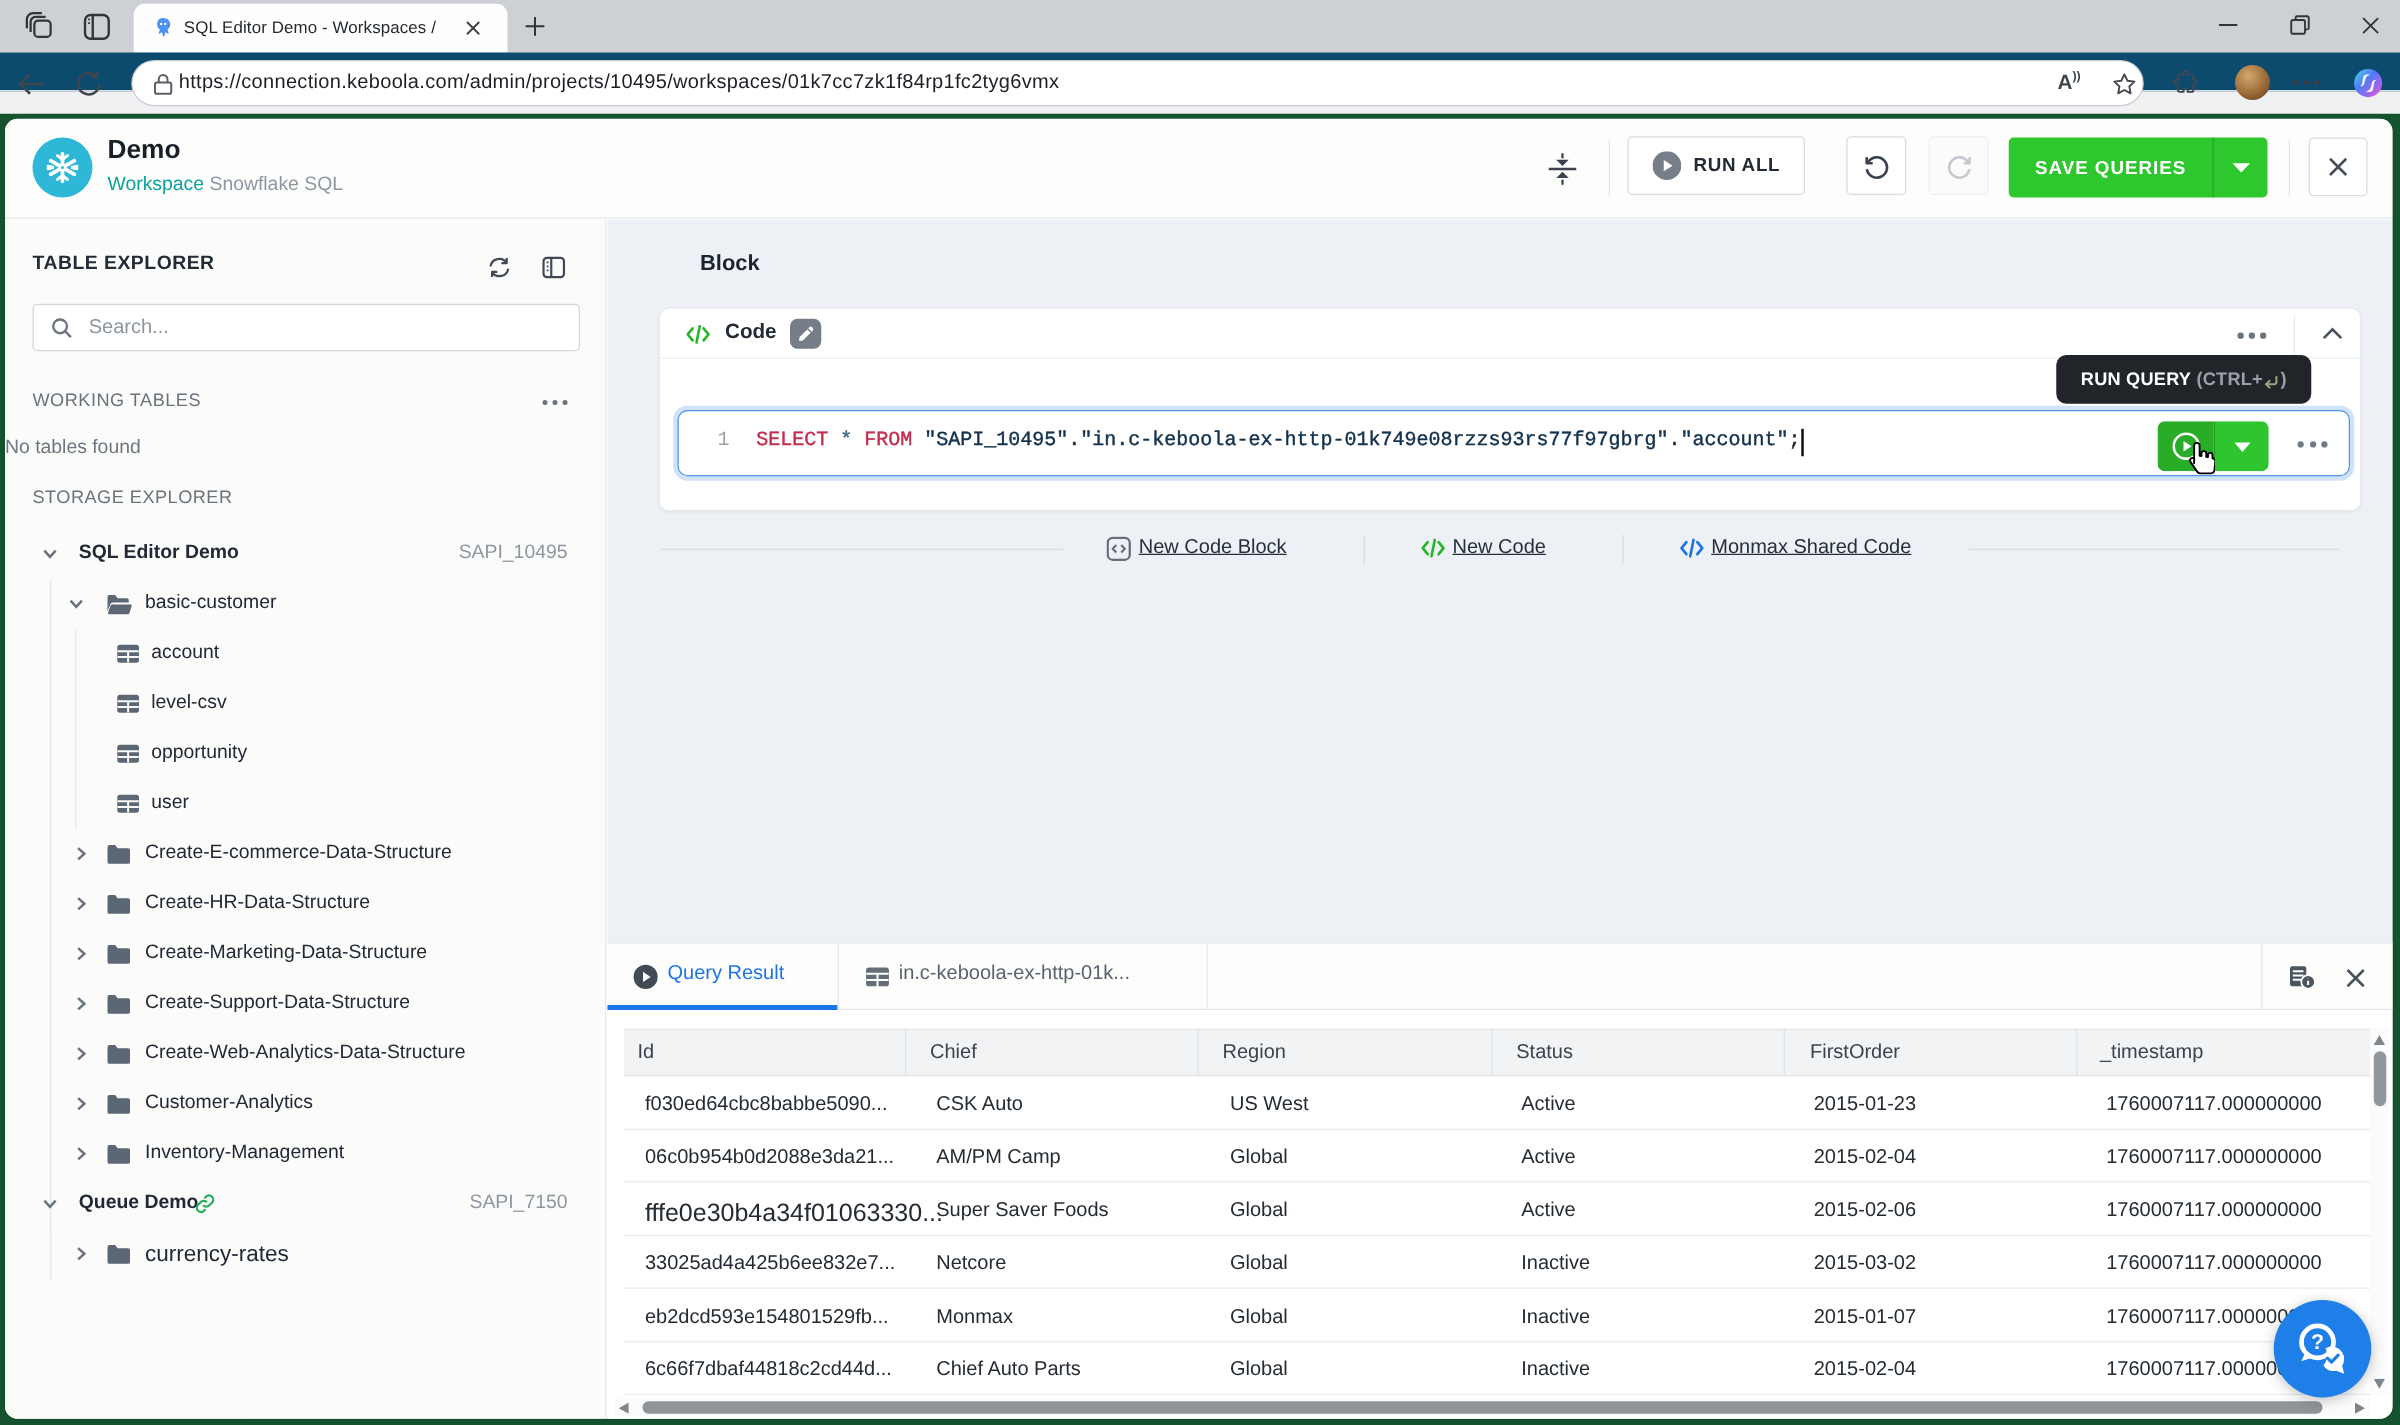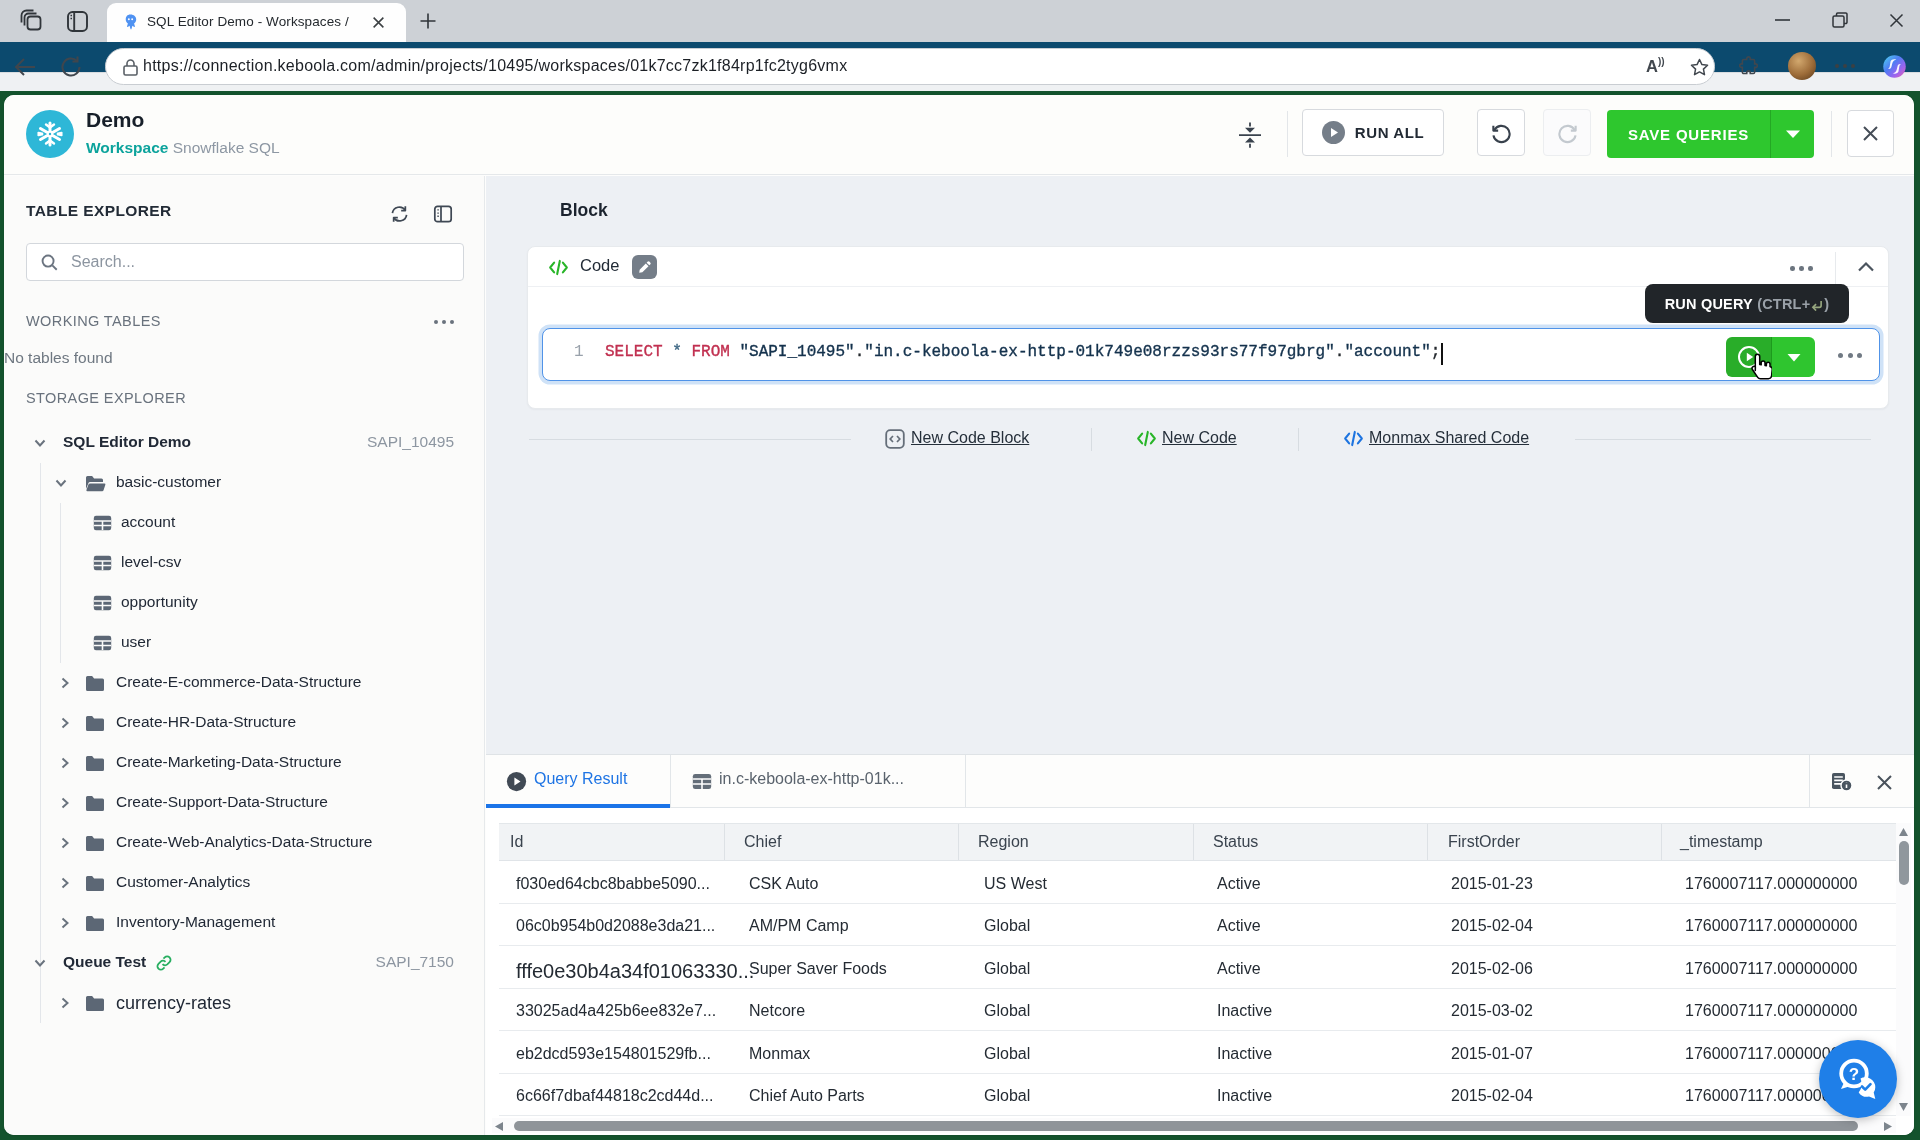--- a/index.html
+++ b/index.html
@@ -107,21 +107,21 @@
 
 <div class="hdr">
   <div class="abs" style="left:22px;top:15px;width:48px;height:48px;border-radius:50%;background:#2eb7d7;display:flex;align-items:center;justify-content:center">
     <svg width="32" height="32" viewBox="0 0 32 32" fill="none" stroke="#fff" stroke-width="3" stroke-linecap="round">
             <path d="M16 5v22M6.5 10.5l19 11M25.5 10.5l-19 11"></path>
             <path d="M12 6.5l4 3 4-3M12 25.5l4-3 4 3M4.5 15l4.5 1-4.5 1M27.5 15L23 16l4.5 1" stroke-width="2.4"></path>
             <circle cx="16" cy="16" r="2.2" fill="#2eb7d7" stroke-width="2"></circle>
           </svg>
   </div>
   <div class="abs" style="left:82px;top:13px;font-size:21px;font-weight:600;color:#171f29">Demo</div>
-  <div class="abs" style="left:82px;top:44px;font-size:15.5px"><span style="color:#0ca39c;font-weight:700">Workspace</span> <span style="color:#8d97a3">Snowflake SQL</span></div>
+  <div class="abs" style="left:82px;top:44px;font-size:15.5px"><span style="color:#0ca39c;font-weight:400">Workspace</span> <span style="color:#8d97a3">Snowflake SQL</span></div>
   <svg class="abs" style="left:1231px;top:25px" width="30" height="30" viewBox="0 0 30 30" fill="#39424d">
           <path d="M4 14.2h22v1.9H4z"></path>
           <path d="M15 12.8l-5-5h10z"></path>
           <path d="M14.1 2.5h1.8v4h-1.8z"></path>
           <path d="M15 17.4l5 5H10z"></path>
           <path d="M14.1 23.7h1.8v4h-1.8z"></path>
         </svg>
   <div class="abs" style="left:1283px;top:16px;width:1px;height:46px;background:#e3e6e9"></div>
   <div class="btn" style="left:1298px;top:14px;width:142px;height:47px;gap:10px">
     <svg width="23" height="23" viewBox="0 0 23 23">
@@ -295,21 +295,21 @@
           </svg>
           <svg class="abs" style="left:81px;top:12px" width="20" height="17" viewBox="0 0 20 17">
             <path fill="#5c6775" d="M1 2.5A1.5 1.5 0 0 1 2.5 1h4.6l2 2.5h8.4A1.5 1.5 0 0 1 19 5v9.5a1.5 1.5 0 0 1-1.5 1.5h-15A1.5 1.5 0 0 1 1 14.5z"></path>
           </svg>
           <div class="abs" style="left:112px;top:10px;font-size:15.5px;color:#212936">Inventory-Management</div>
         </div>
 <div class="abs" style="left:0;top:767px;width:481px;height:40px">
           <svg class="abs" style="left:28px;top:12px" width="16" height="16" viewBox="0 0 16 16" fill="none" stroke="#6a737e" stroke-width="2">
             <path d="M3.5 5.5L8 10.5l4.5-5"></path>
           </svg>
-          <div class="abs" style="left:59px;top:10px;font-size:15.5px;font-weight:600;color:#212936">Queue Test</div>
+          <div class="abs" style="left:59px;top:10px;font-size:15.5px;font-weight:600;color:#212936">Queue Demo</div>
           <svg class="abs" style="left:151px;top:11px" width="18" height="18" viewBox="0 0 24 24" fill="none" stroke="#27ae60" stroke-width="2.4">
             <path d="M10 13.5a4.5 4.5 0 0 0 6.4.4l3-3a4.5 4.5 0 0 0-6.4-6.4l-1.7 1.7"></path>
             <path d="M14 10.5a4.5 4.5 0 0 0-6.4-.4l-3 3a4.5 4.5 0 0 0 6.4 6.4l1.7-1.7"></path>
           </svg>
           <div class="abs" style="right:31px;top:10px;font-size:15.5px;color:#8d96a1">SAPI_7150</div>
         </div>
 <div class="abs" style="left:0;top:807px;width:481px;height:40px">
           <svg class="abs" style="left:53px;top:12px" width="16" height="16" viewBox="0 0 16 16" fill="none" stroke="#6a737e" stroke-width="2">
             <path d="M5.5 3.5L10.5 8l-5 4.5"></path>
           </svg>
@@ -319,21 +319,21 @@
           <div class="abs" style="left:112px;top:10px;font-size:18px;color:#212936">currency-rates</div>
         </div>
 </div>
 
 <div class="main">
 <div class="abs" style="left:74px;top:24px;font-size:17.5px;font-weight:700;color:#1b232e">Block</div>
 <div class="abs" style="left:41px;top:70px;width:1362px;height:163px;background:#fff;border:1px solid #e7eaed;border-radius:8px;box-shadow:0 1px 2px rgba(20,30,40,.04)">
 <svg class="abs" style="left:20px;top:12px" width="21" height="17" viewBox="0 0 24 18" fill="none" stroke="#28b528" stroke-width="2.4" stroke-linecap="round" stroke-linejoin="round">
             <path d="M7 3.5L2.5 9 7 14.5M17 3.5L21.5 9 17 14.5M13.5 1.5l-3 15"></path>
           </svg>
-<div class="abs" style="left:52px;top:9px;font-size:16.5px;font-weight:400;color:#222b36">Code</div>
+<div class="abs" style="left:52px;top:9px;font-size:16.5px;font-weight:700;color:#222b36">Code</div>
 <div class="abs" style="left:104px;top:8px;width:25px;height:24px;background:#747d88;border-radius:6px;display:flex;align-items:center;justify-content:center">
             <svg width="13" height="13" viewBox="0 0 14 14" fill="#fff">
               <path d="M10.2.9a1.6 1.6 0 0 1 2.3 0l.6.6a1.6 1.6 0 0 1 0 2.3l-.9.9-2.9-2.9zM8.4 2.7l2.9 2.9-6.6 6.6-3.4.5.5-3.4z"></path>
             </svg>
           </div>
 <div class="abs" style="left:1262px;top:19px;display:flex;gap:4.5px">
             <i style="width:4.5px;height:4.5px;border-radius:50%;background:#6c757f"></i>
             <i style="width:4.5px;height:4.5px;border-radius:50%;background:#6c757f"></i>
             <i style="width:4.5px;height:4.5px;border-radius:50%;background:#6c757f"></i>
           </div>

